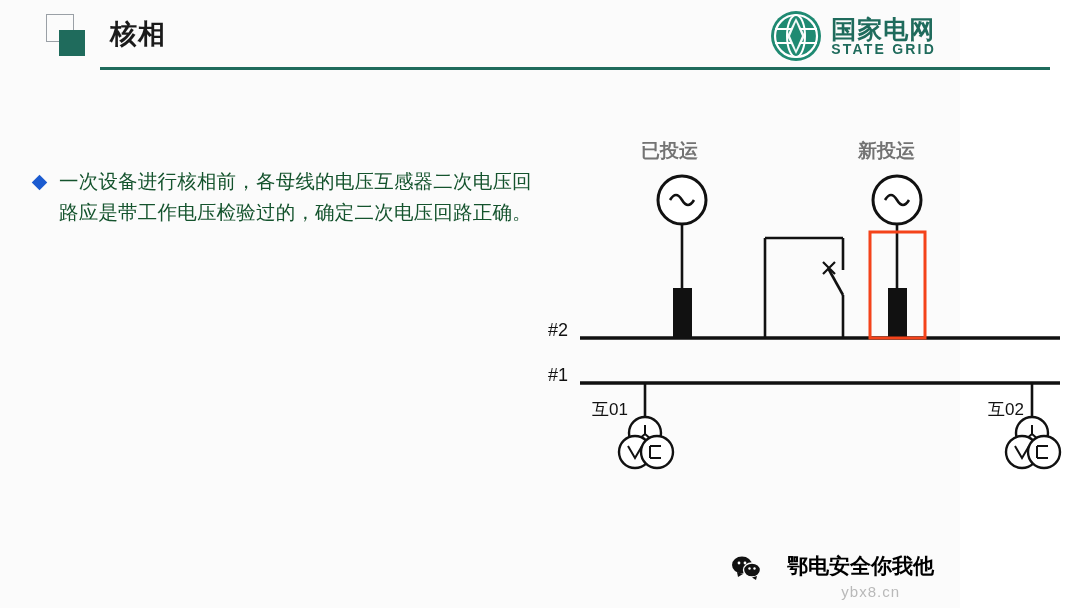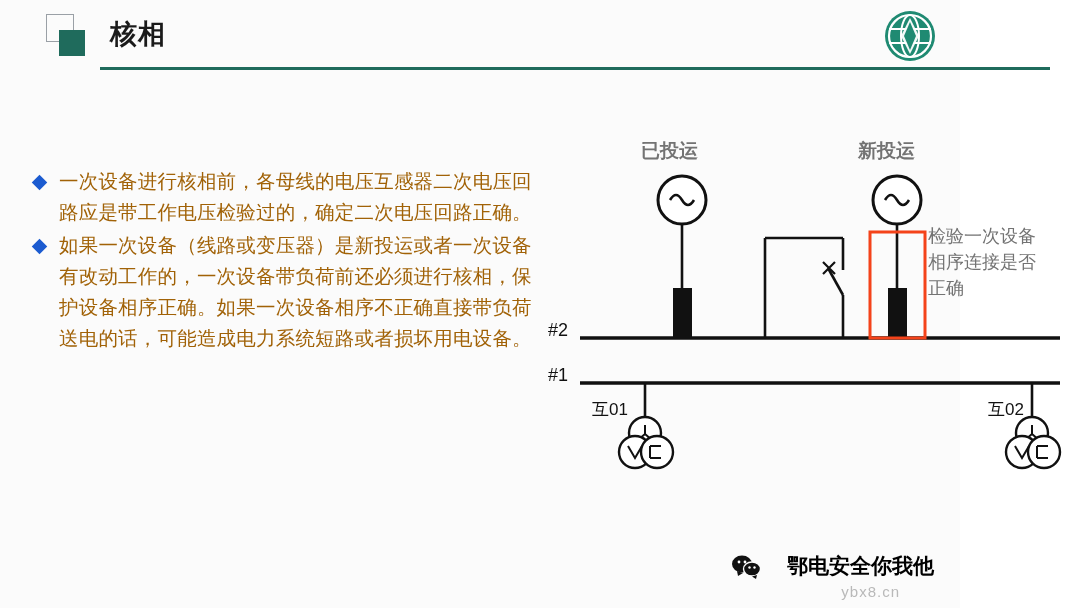--- a/index.html
+++ b/index.html
@@ -102,21 +102,21 @@
   .diamond {
     flex: 0 0 auto;
     width: 11px; height: 11px;
     background: #1b5bd0;
     transform: rotate(45deg);
     margin: 11px 14px 0 0;
   }
   .bullet-text {
     font-size: 19.5px;
     line-height: 31px;
-    color: #a16207;
+    color: #14532d;
     letter-spacing: 0.2px;
   }
 
   
   .diagram {
     position: absolute;
     left: 540px; top: 120px;
     width: 530px; height: 380px;
   }
   .diagram svg { display: block; }
@@ -146,21 +146,21 @@
   .bus2-lbl { left: 8px; top: 200px; }
   .bus1-lbl { left: 8px; top: 245px; }
   .ct-lbl-left { left: 52px; top: 278px; font-size: 17px; }
   .ct-lbl-right { left: 448px; top: 278px; font-size: 17px; }
 
   
   .footer {
     position: absolute;
     right: 26px; bottom: 28px;
     display: flex;
-    align-items: center;
+    align-items: flex-end;
     gap: 26px;
   }
   .wechat-icon {
     width: 30px; height: 25px;
     position: relative;
   }
   .footer-text {
     font-size: 21px;
     color: #000;
     font-weight: bold;
@@ -188,39 +188,38 @@
     <div class="logo-mark">
       <svg width="52" height="52" viewBox="0 0 52 52">
         <circle cx="26" cy="26" r="25" fill="#1f8a72"></circle>
         <circle cx="26" cy="26" r="21" fill="none" stroke="#ffffff" stroke-width="2.2"></circle>
         <ellipse cx="26" cy="26" rx="9" ry="21" fill="none" stroke="#ffffff" stroke-width="2"></ellipse>
         <path d="M5 19 H47 M5 33 H47" stroke="#ffffff" stroke-width="2" fill="none"></path>
         <path d="M26 8 L17 26 L26 44 L35 26 Z" fill="#ffffff" opacity="0.95"></path>
         <path d="M26 12 L20 26 L26 40 L32 26 Z" fill="#1f8a72"></path>
       </svg>
     </div>
+    <div class="logo-text">
+      <div class="logo-cn">国家电网</div>
+      <div class="logo-en">STATE GRID</div>
+    </div>
   </div>
 
 
   <div class="bullets">
     <div class="bullet-row">
       <span class="diamond"></span>
       <span class="bullet-text">一次设备进行核相前，各母线的电压互感器二次电压回路应是带工作电压检验过的，确定二次电压回路正确。</span>
     </div>
-    <div class="bullet-row">
-      <span class="diamond"></span>
-      <span class="bullet-text">如果一次设备（线路或变压器）是新投运或者一次设备有改动工作的，一次设备带负荷前还必须进行核相，保护设备相序正确。如果一次设备相序不正确直接带负荷送电的话，可能造成电力系统短路或者损坏用电设备。</span>
-    </div>
   </div>
 
   <div class="diagram">
 
     <div class="lbl lbl-left">已投运</div>
     <div class="lbl lbl-right">新投运</div>
-    <div class="lbl lbl-note">检验一次设备相序连接是否正确</div>
 
     <div class="bus-lbl bus2-lbl">#2</div>
     <div class="bus-lbl bus1-lbl">#1</div>
     <div class="bus-lbl ct-lbl-left">互01</div>
     <div class="bus-lbl ct-lbl-right">互02</div>
 
     <svg width="530" height="380" viewBox="0 0 530 380">
 
       <line x1="40" y1="218" x2="520" y2="218" stroke="#111" stroke-width="3.5"></line>
       <line x1="40" y1="263" x2="520" y2="263" stroke="#111" stroke-width="3.5"></line>

